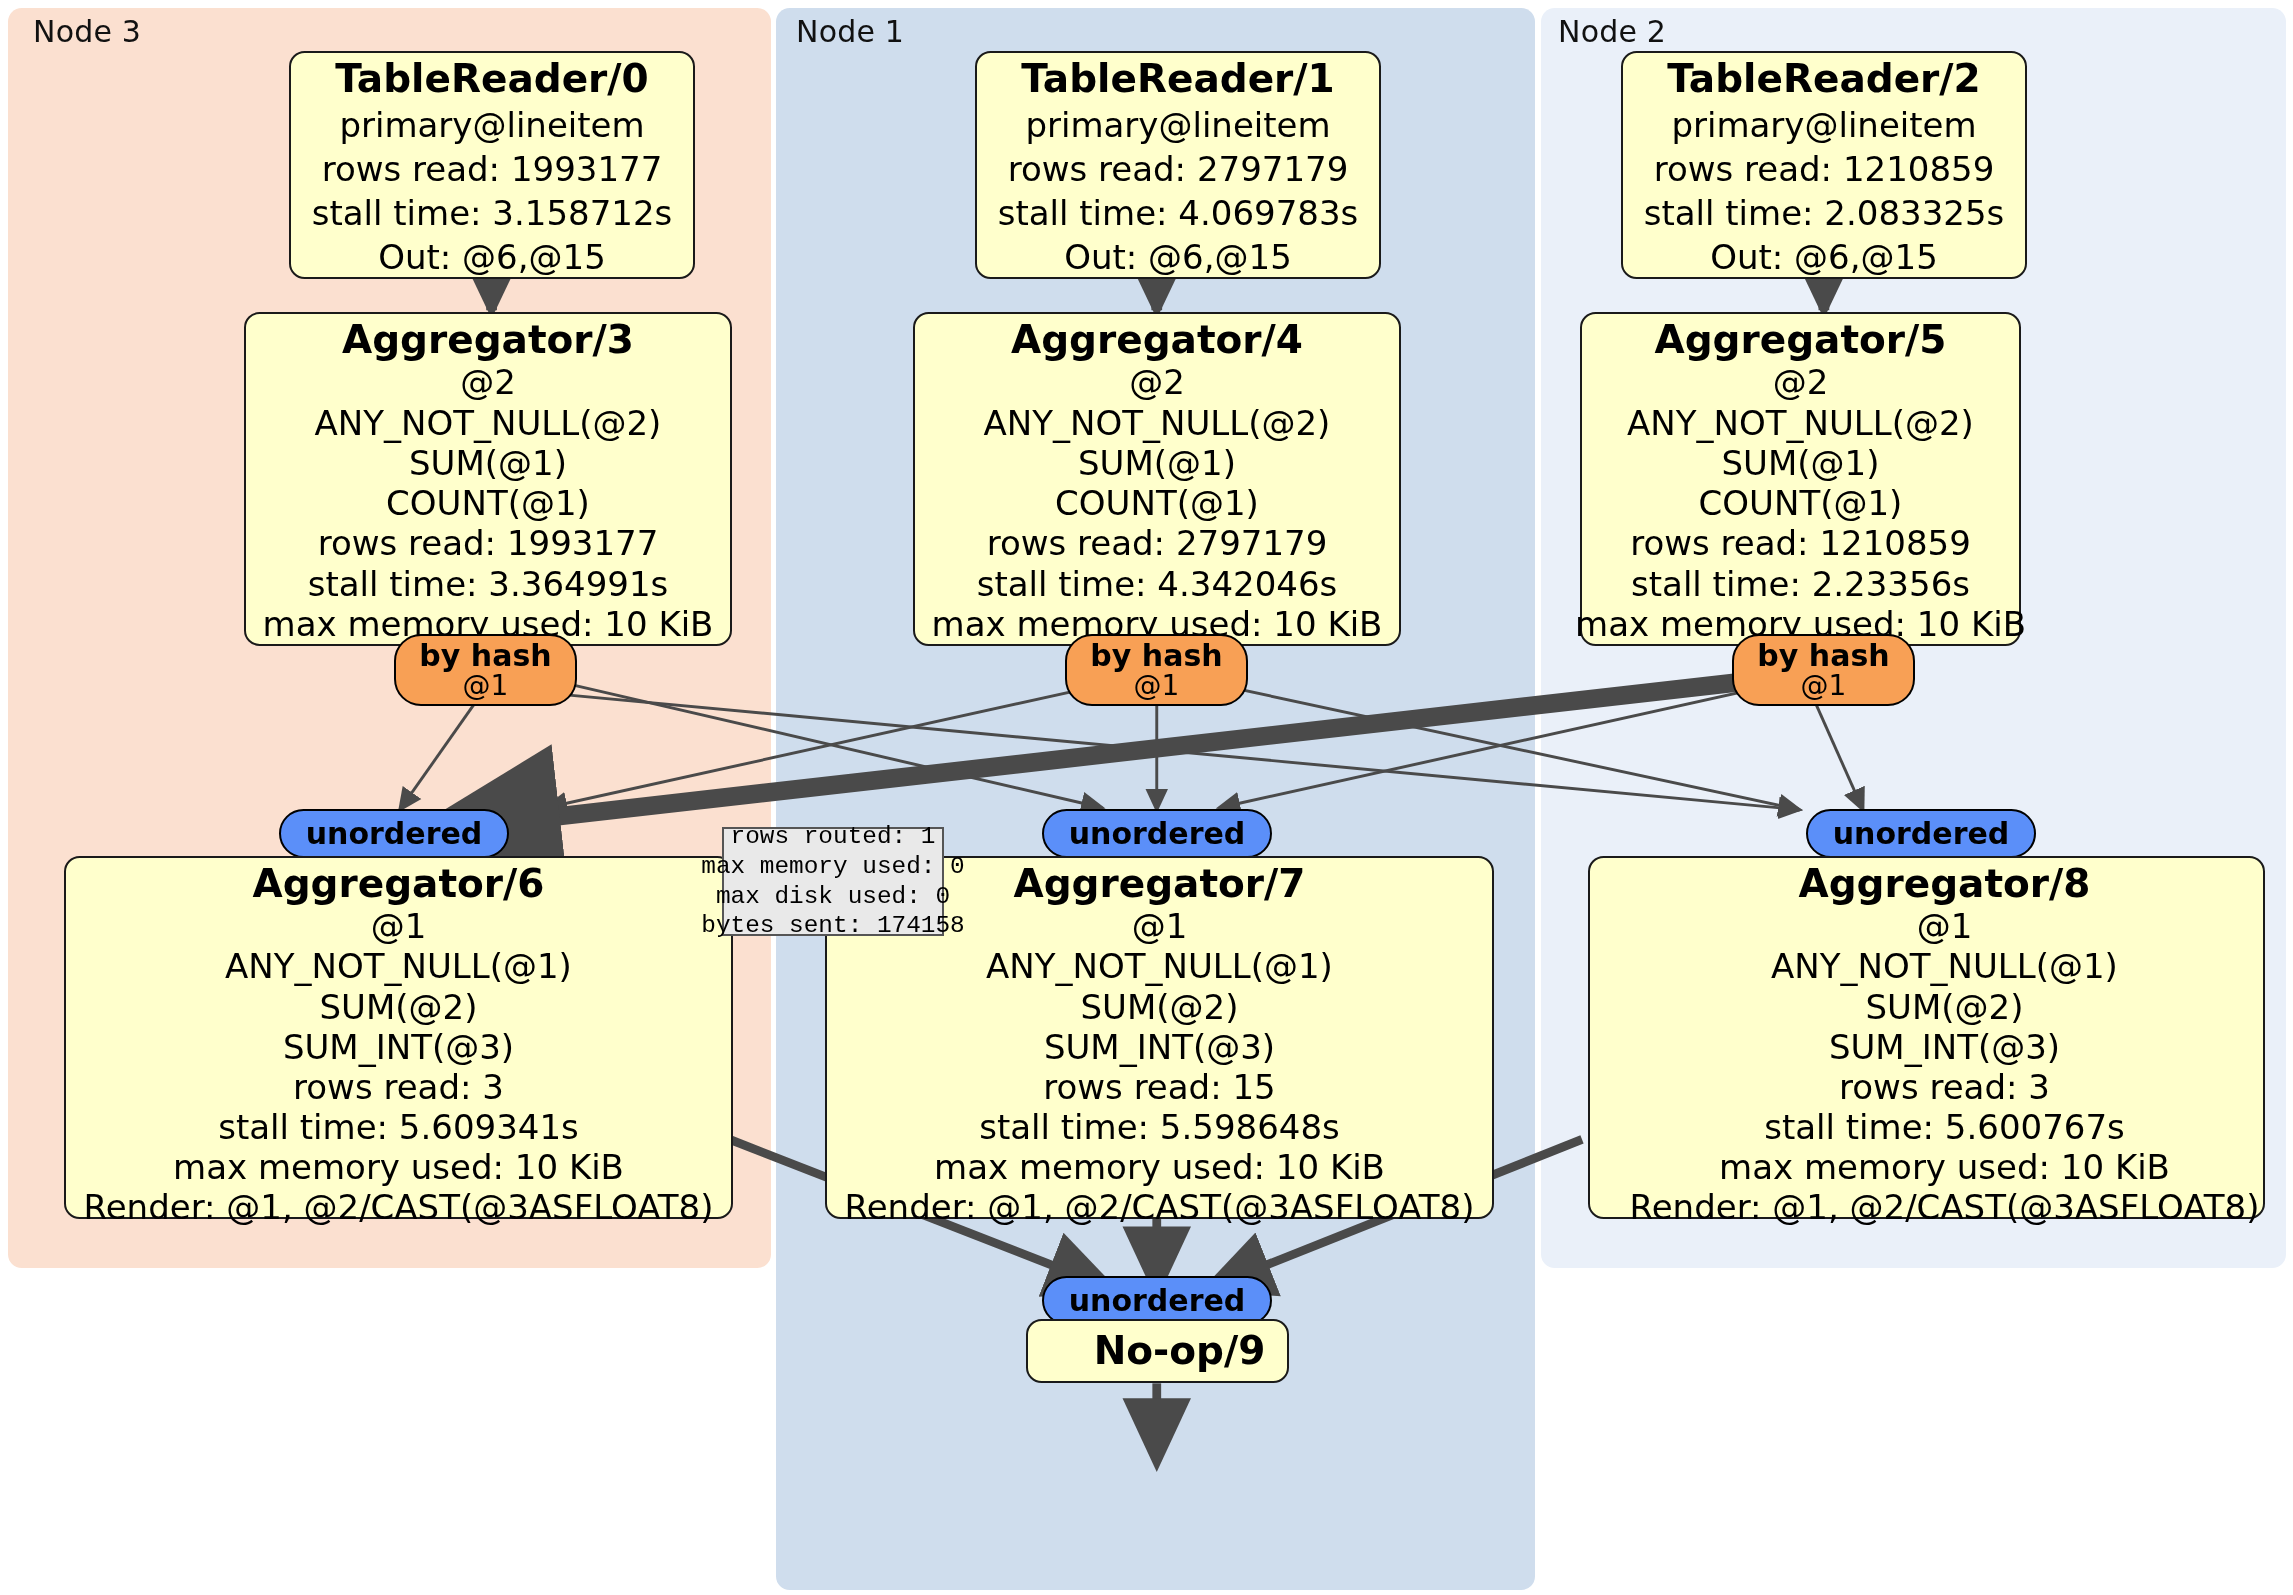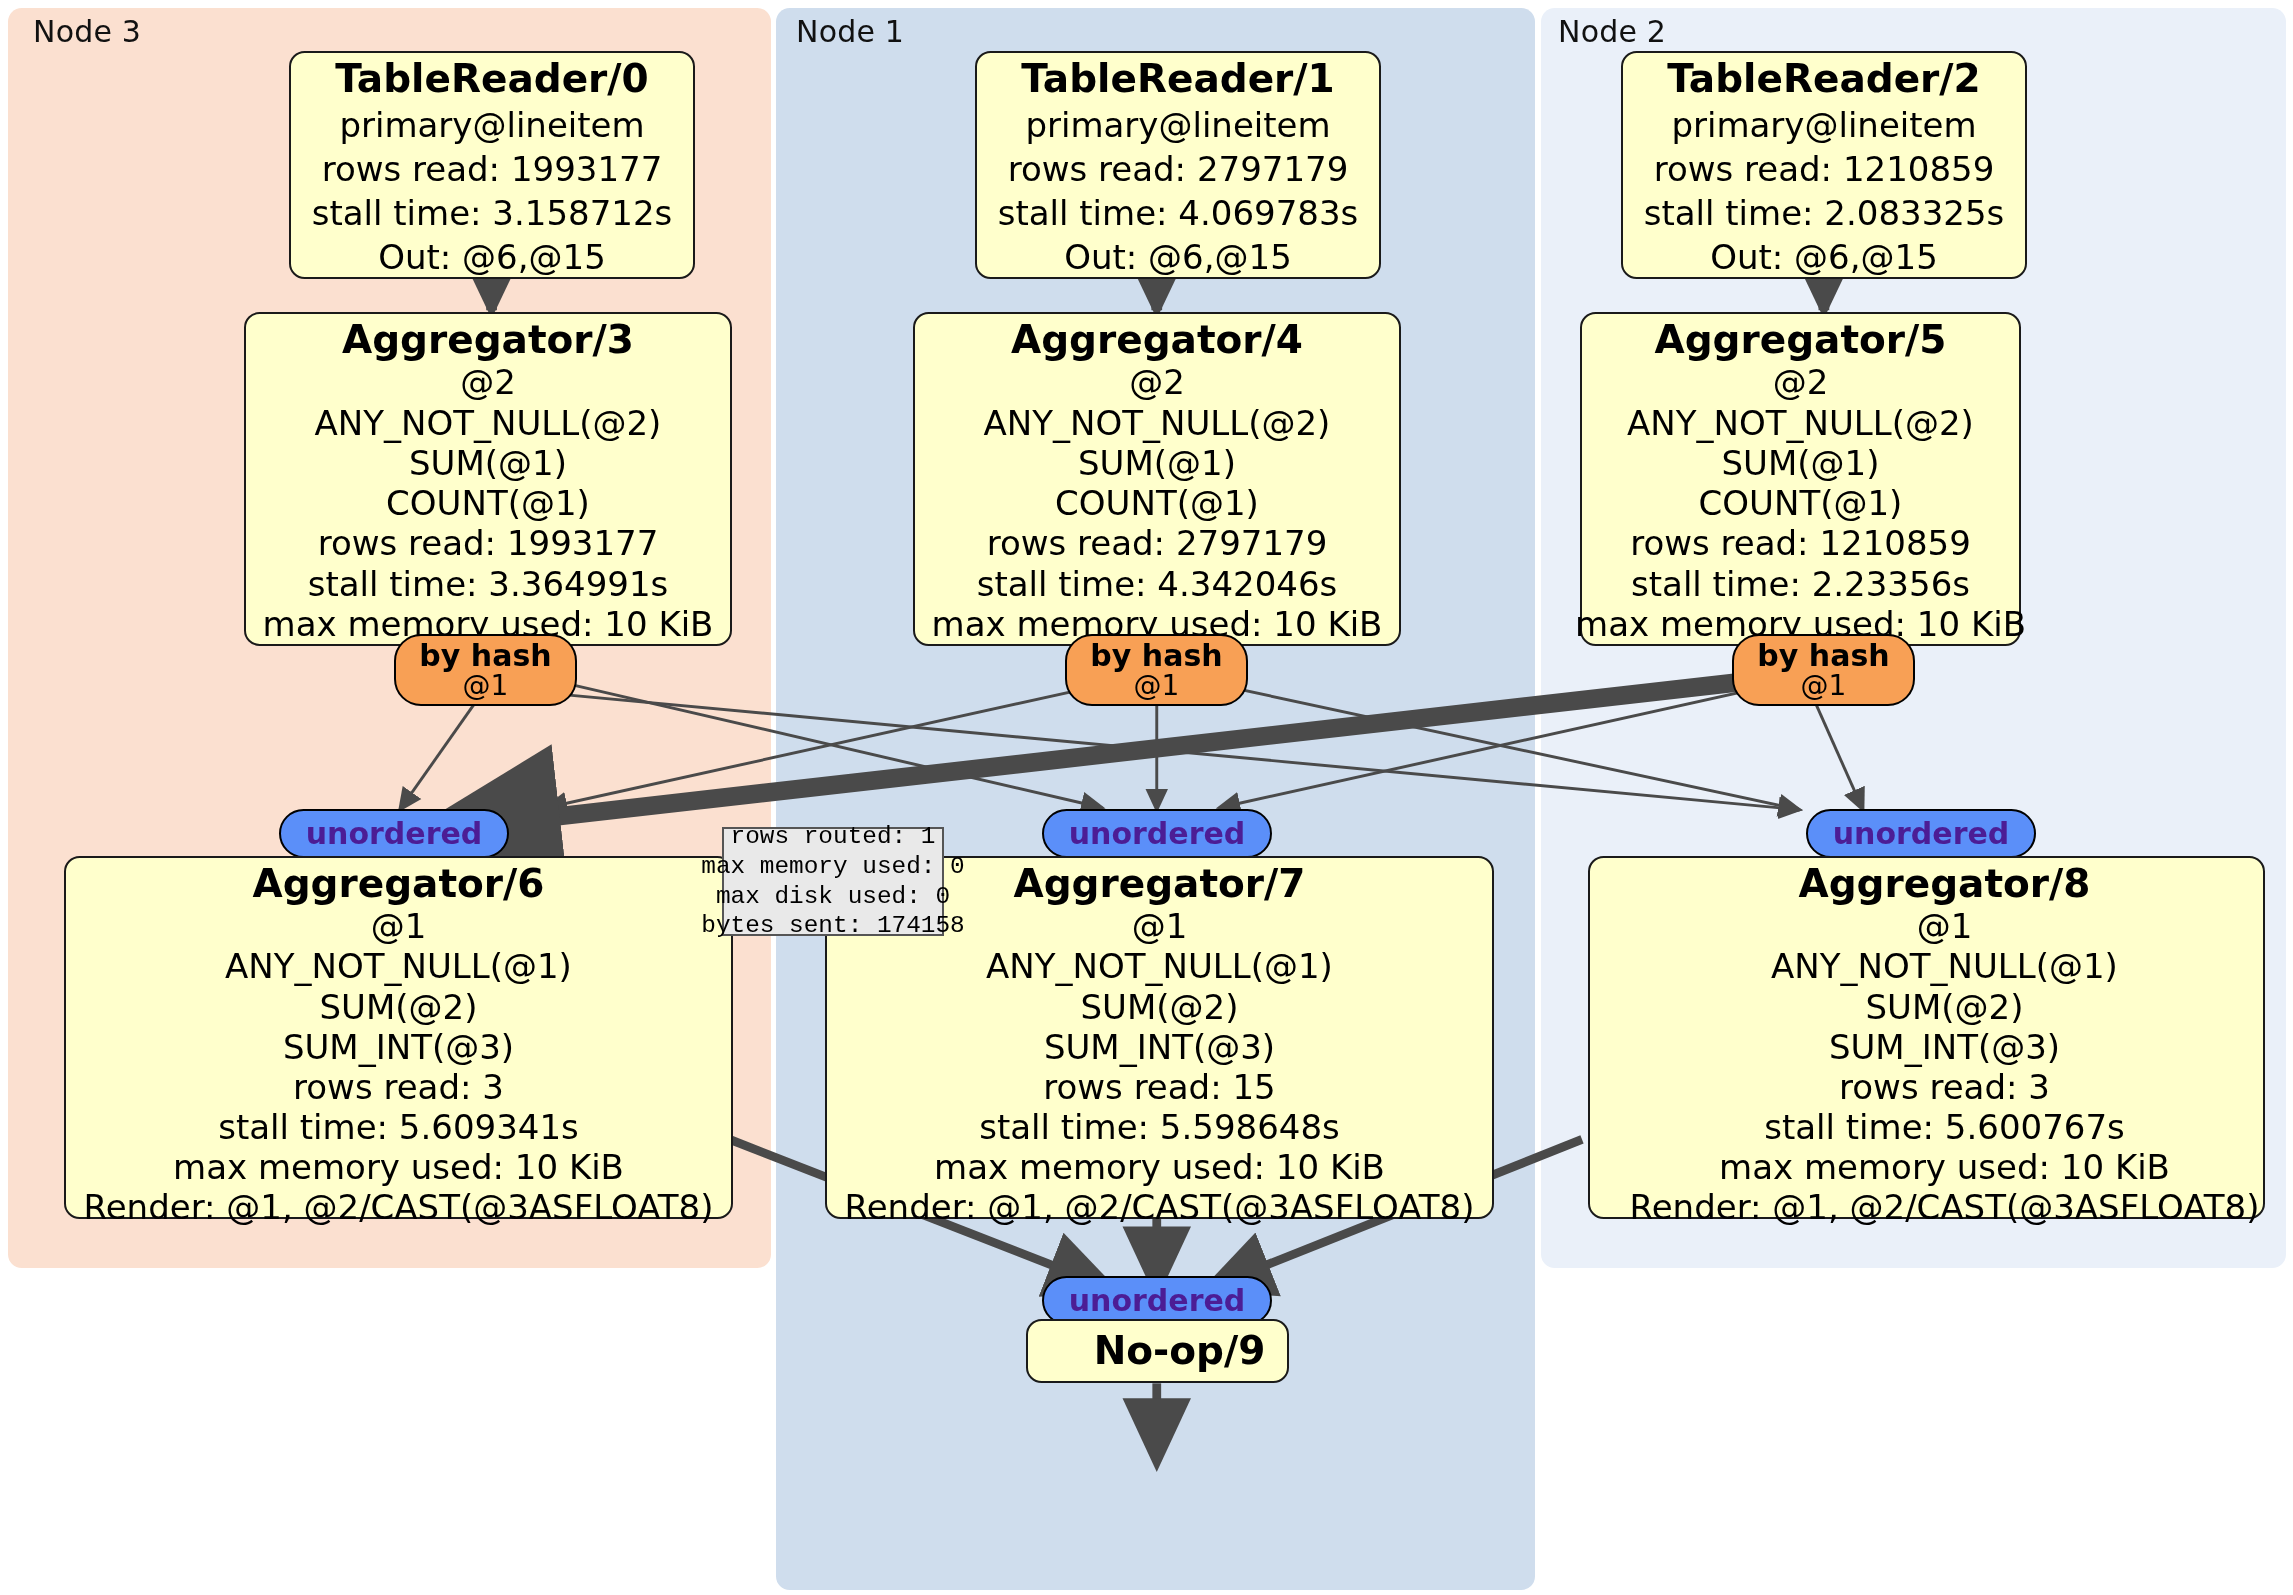--- a/index.html
+++ b/index.html
@@ -40,21 +40,21 @@
     color:#000;
   }
   .router .r-title{font-weight:bold;font-size:30px;line-height:1.05;}
   .router .r-sub{font-size:28px;line-height:1.05;}
 
   
   .stream{
     position:absolute;background:#5b8ff9;border:2.9px solid #000;
     border-radius:25px;box-sizing:border-box;
     display:flex;align-items:center;justify-content:center;
-    font-weight:bold;font-size:30px;color:#4c1d95;
+    font-weight:bold;font-size:30px;color:#000000;
   }
 
   
   .statbox{
     position:absolute;background:#e9e9e9;border:2px solid #555;
     box-sizing:border-box;padding:3.9px 7.8px;
     display:flex;flex-direction:column;align-items:center;justify-content:center;
     font-size:24.4px;line-height:1.22;color:#000;white-space:nowrap;font-family:Liberation Mono, monospace;
   }
 </style>

